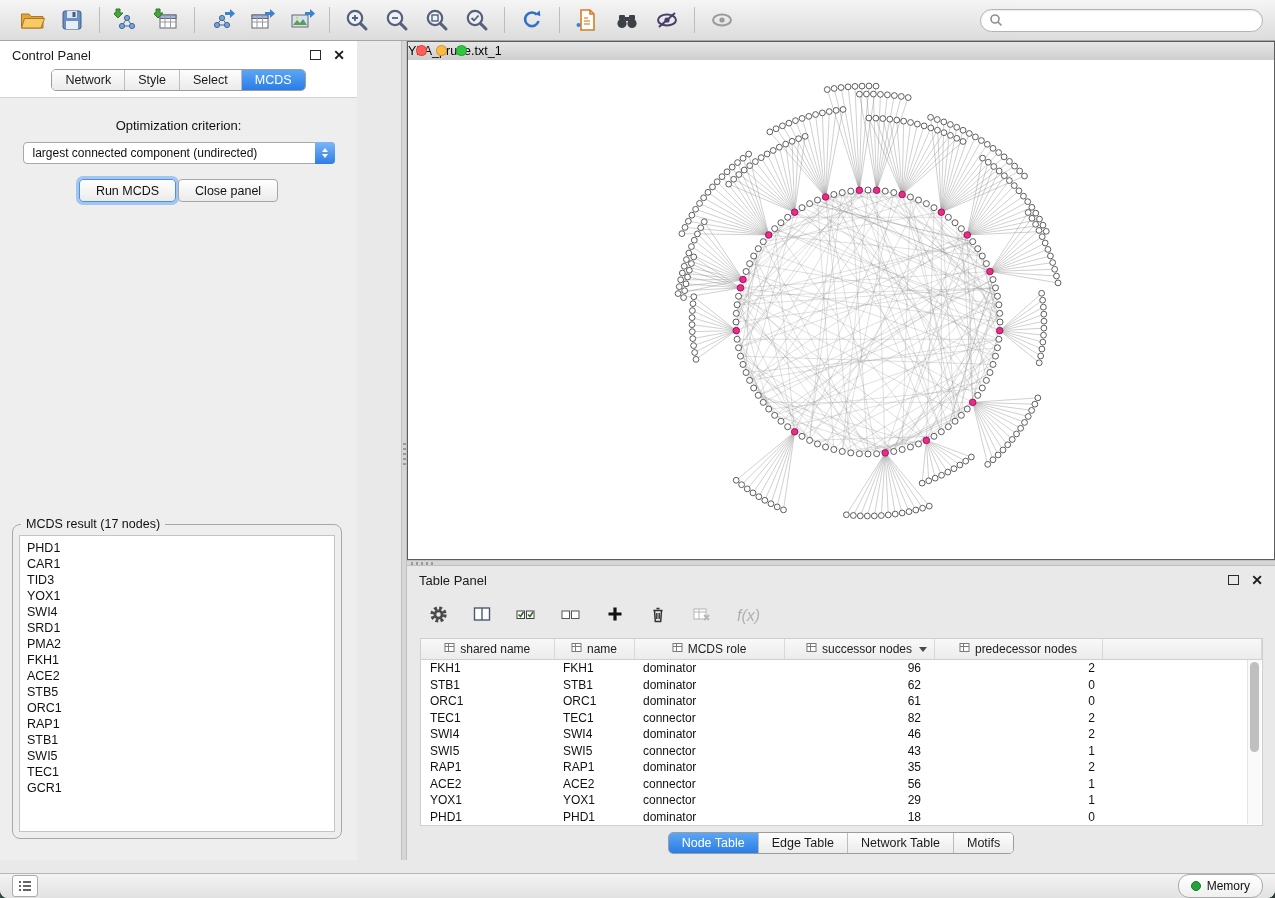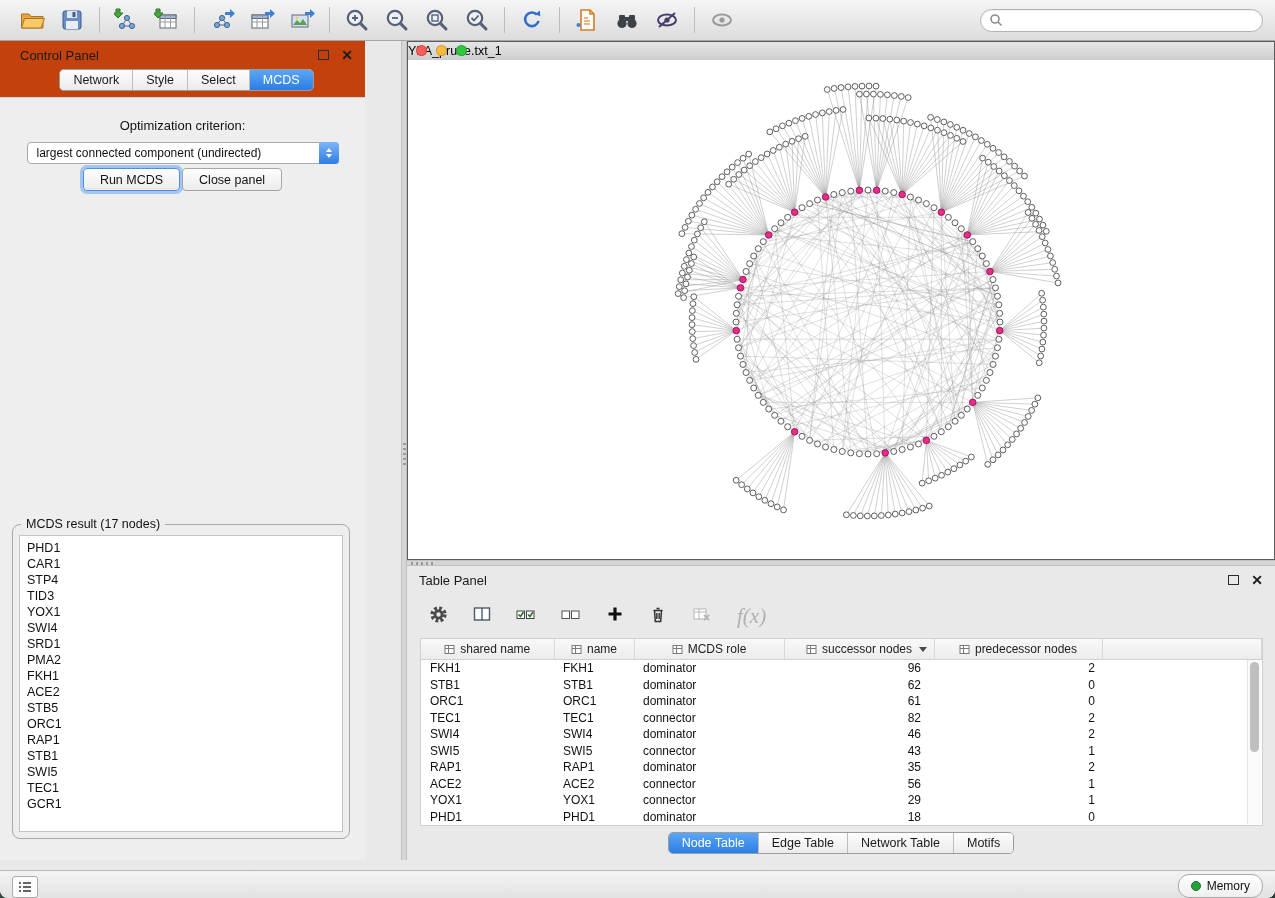--- a/index.html
+++ b/index.html
@@ -9,39 +9,39 @@
   
   .toolbar{position:absolute;top:0;left:0;right:0;height:41px;background:linear-gradient(#f5f5f5,#dcdcdc);
     border-bottom:1px solid #a6a6a6;display:flex;align-items:center;padding:0 12px;box-sizing:border-box;}
   .tb-btn{width:40px;height:30px;display:flex;align-items:center;justify-content:center;border-radius:4px;}
   .tb-sep{width:1px;height:26px;background:#bdbdbd;margin:0 7px;}
   .search-box{margin-left:auto;width:283px;height:23px;background:#fff;border:1px solid #b3b3b3;border-radius:12px;
     display:flex;align-items:center;padding:0 8px;box-sizing:border-box;box-shadow:inset 0 1px 2px rgba(0,0,0,.08);}
   .search-box input{border:none;outline:none;flex:1;font-size:12px;background:transparent;margin-left:4px;}
 
   
-  .control-panel{position:absolute;top:41px;left:0;width:357px;bottom:38px;background:#c2410c;padding-left:8px;}
+  .control-panel{position:absolute;top:41px;left:0;width:357px;bottom:38px;background:#ffffff;}
   .panel-header{height:28px;display:flex;align-items:center;padding:0 12px;font-size:13px;color:#1a1a1a;}
   .panel-btns{margin-left:auto;display:flex;gap:12px;align-items:center;}
   .float-btn{width:9px;height:8px;border:1.5px solid #2b2b2b;background:transparent;}
   .close-x{font-size:14px;font-weight:bold;color:#1a1a1a;line-height:1;}
   .seg-wrap{display:flex;justify-content:center;}
   .seg{display:flex;border:1px solid #9c9c9c;border-radius:5px;overflow:hidden;background:#f7f7f7;}
   .seg-btn{padding:3px 13px;font-size:12.5px;color:#1a1a1a;background:linear-gradient(#fdfdfd,#ebebeb);border-left:1px solid #bdbdbd;cursor:default;}
   .seg-btn:first-child{border-left:none;}
   .seg-btn.active{background:linear-gradient(#5ba6f4,#2b7de6);color:#fff;}
   .cp-content{position:absolute;top:56px;left:0;right:0;bottom:0;background:#eeeeee;border-top:1px solid #d2d2d2;}
   .opt-label{margin-top:20px;text-align:center;font-size:13px;color:#111;}
   .selectbox{margin:9px auto 0;width:312px;height:22px;border:1px solid #a9a9a9;border-radius:4px;background:#fff;
     display:flex;align-items:center;position:relative;font-size:12px;color:#111;padding-left:9px;box-sizing:border-box;}
   .select-cap{position:absolute;right:-1px;top:-1px;bottom:-1px;width:20px;background:linear-gradient(#7db6f7,#2e7de5);
     border-radius:0 4px 4px 0;display:flex;flex-direction:column;align-items:center;justify-content:center;gap:2px;}
   .tri-up{width:0;height:0;border-left:3.5px solid transparent;border-right:3.5px solid transparent;border-bottom:4.5px solid #fff;}
   .tri-down{width:0;height:0;border-left:3.5px solid transparent;border-right:3.5px solid transparent;border-top:4.5px solid #fff;}
-  .btn-row{display:flex;justify-content:center;gap:2px;margin-top:4px;}
+  .btn-row{display:flex;justify-content:center;gap:2px;margin-top:15px;}
   .push-btn{height:21px;padding:0 16px;font-size:12.5px;color:#111;background:linear-gradient(#ffffff,#ebebeb);
     border:1px solid #a6a6a6;border-radius:4px;display:flex;align-items:center;}
   .push-btn.focused{box-shadow:0 0 0 3px rgba(100,165,240,.55);border-color:#4f8fe0;}
   .result-group{position:absolute;left:12px;right:15px;top:426px;bottom:21px;border:1px solid #a9a9a9;border-radius:8px;}
   .result-legend{position:absolute;top:-8px;left:8px;background:#eeeeee;padding:0 5px;font-size:12.5px;color:#111;}
   .result-list{position:absolute;left:6px;right:6px;top:10px;bottom:6px;background:#fff;border:1px solid #c4c4c4;
     overflow:hidden;font-size:12.5px;color:#111;padding:4px 7px;box-sizing:border-box;}
   .result-item{line-height:16px;}
 
   
@@ -55,37 +55,37 @@
   .net-titlebar{height:18px;background:linear-gradient(#e6e6e6,#cecece);border-bottom:1px solid #9d9d9d;
     display:flex;align-items:center;justify-content:flex-start;font-size:12.5px;color:#000;position:relative;}
   .lights{position:absolute;left:8px;top:3px;display:flex;gap:9px;}
   .light{width:11px;height:11px;border-radius:50%;border:1px solid rgba(0,0,0,.18);box-sizing:border-box;}
   .net-canvas{position:absolute;top:18px;left:0;right:0;bottom:0;background:#fff;}
   .net-canvas svg{width:100%;height:100%;display:block;}
 
   
   .table-panel{position:absolute;left:407px;right:0;top:566px;bottom:38px;background:#e9e9e9;}
   .tp-toolbar{height:40px;display:flex;align-items:center;gap:25px;padding:0 22px;margin-top:2px;}
-  .fx{font-family:Liberation Serif, serif;font-style:italic;font-size:21px;color:#b0b0b0;}
+  .fx{font-family:Liberation Sans, sans-serif;font-style:italic;font-size:16px;color:#b0b0b0;}
   .table-wrap{position:absolute;left:13px;right:12px;top:72px;bottom:34px;background:#fff;border:1px solid #cfcfcf;overflow:hidden;}
   table.node-table{table-layout:fixed;border-collapse:collapse;width:100%;}
   .node-table th{height:20px;font-weight:normal;font-size:12px;color:#222;background:linear-gradient(#f8f8f8,#ececec);
     border-right:1px solid #d9d9d9;border-bottom:1px solid #d0d0d0;position:relative;padding:0;}
-  .th-in{display:flex;align-items:center;justify-content:center;gap:5px;}
+  .th-in{display:flex;justify-content:center;gap:5px;}
   .caret{position:absolute;right:7px;top:8px;width:0;height:0;border-left:4px solid transparent;border-right:4px solid transparent;border-top:5px solid #4a4a4a;}
   .node-table td{height:16.5px;font-size:12px;color:#111;padding:0 0 0 9px;white-space:nowrap;overflow:hidden;}
   .node-table td.c3{text-align:right;padding:0 13px 0 0;}
   .node-table td.c4{text-align:right;padding:0 7px 0 0;}
   .vscroll{position:absolute;right:1px;top:21px;bottom:1px;width:13px;background:#fafafa;border-left:1px solid #e4e4e4;}
   .vscroll .thumb{position:absolute;top:2px;left:2px;right:2px;height:55%;background:#bfbfbf;border-radius:5px;}
   .tp-tabs{position:absolute;left:0;right:0;bottom:6px;display:flex;justify-content:center;}
 
   
-  .status-bar{position:absolute;left:0;right:0;bottom:0;height:28px;background:linear-gradient(#f3f3f3,#e2e2e2);
-    border-top:1px solid #b7b7b7;display:flex;align-items:flex-end;padding:0 12px;box-sizing:border-box;}
+  .status-bar{position:absolute;left:0;right:0;bottom:0;height:22px;background:linear-gradient(#f3f3f3,#e2e2e2);
+    border-top:1px solid #b7b7b7;display:flex;align-items:center;padding:12px 12px;box-sizing:border-box;}
   .sb-btn{width:24px;height:20px;border:1px solid #ababab;border-radius:3px;background:#fdfdfd;display:flex;align-items:center;justify-content:center;}
   .memory-btn{margin-left:auto;height:22px;padding:0 12px;border:1px solid #ababab;border-radius:11px;
     background:linear-gradient(#ffffff,#efefef);display:flex;align-items:center;gap:6px;font-size:12px;color:#111;}
   .green-dot{width:10px;height:10px;border-radius:50%;background:#27a23a;border:1px solid #187527;box-sizing:border-box;}
 </style>
 </head>
 <body>
 
 <div id="app">
 
@@ -252,21 +252,20 @@
       </div>
       <div class="btn-row">
         <div class="push-btn focused">Run MCDS</div>
         <div class="push-btn">Close panel</div>
       </div>
       <div class="result-group">
         <div class="result-legend">MCDS result (17 nodes)</div>
         <div class="result-list">
             <div class="result-item">PHD1</div>
             <div class="result-item">CAR1</div>
-            <div class="result-item">STP4</div>
             <div class="result-item">TID3</div>
             <div class="result-item">YOX1</div>
             <div class="result-item">SWI4</div>
             <div class="result-item">SRD1</div>
             <div class="result-item">PMA2</div>
             <div class="result-item">FKH1</div>
             <div class="result-item">ACE2</div>
             <div class="result-item">STB5</div>
             <div class="result-item">ORC1</div>
             <div class="result-item">RAP1</div>

